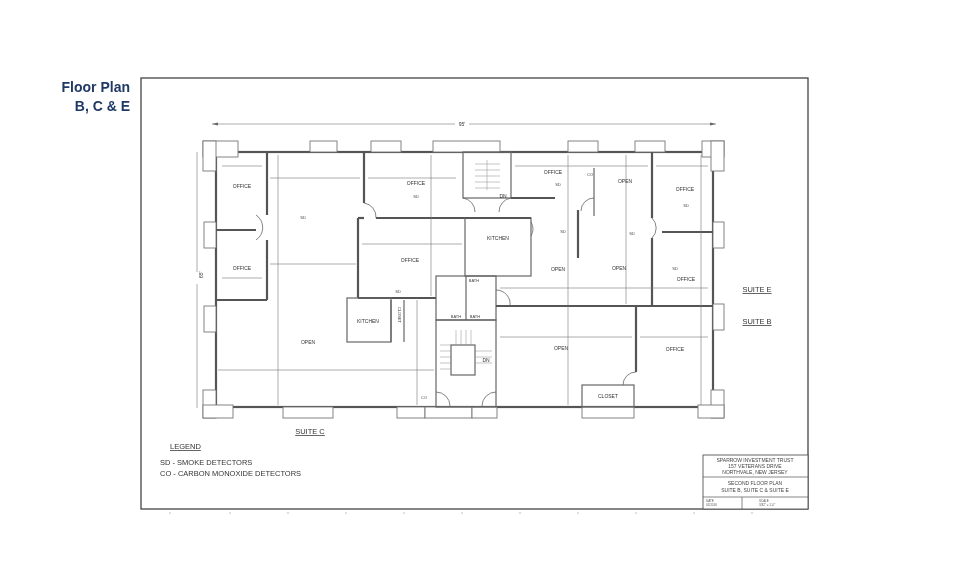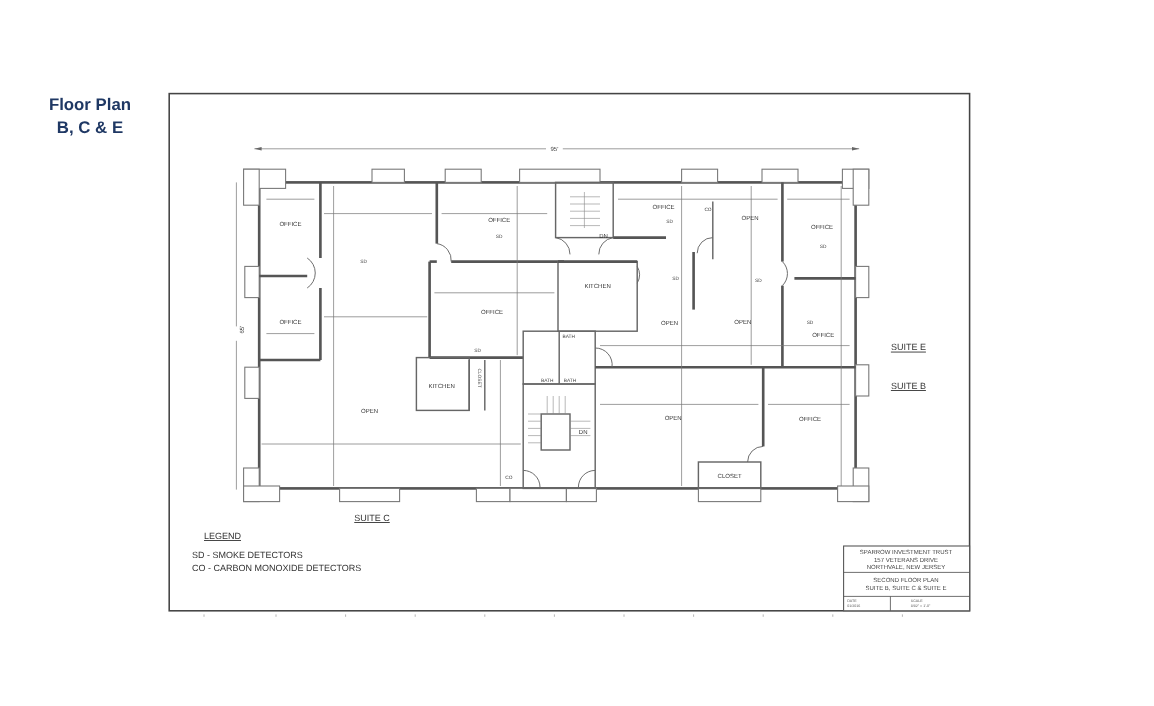--- a/index.html
+++ b/index.html
@@ -1,18 +1,18 @@
 <!DOCTYPE html>
 <html><head>
 <meta charset="utf-8">
 <style>
   html, body { margin: 0; padding: 0; background: #ffffff; }
   body { width: 962px; height: 588px; position: relative; overflow: hidden; font-family: "Liberation Sans", sans-serif; }
   .page-title { position: absolute; left: 20px; top: 78px; width: 110px; text-align: center; color: #1f3864; font-weight: bold; font-size: 14px; line-height: 19px; font-family: "Liberation Sans", sans-serif; }
-  .page-title div { white-space: nowrap; }
+  .page-title div { white-space: nowrap; text-align: right; }
   svg { position: absolute; left: 0; top: 0; }
   .lbl { font-family: "Liberation Sans", sans-serif; font-size: 5px; fill: #333; }
   .lbl-sm { font-family: "Liberation Sans", sans-serif; font-size: 4px; fill: #444; }
   .suite { font-family: "Liberation Sans", sans-serif; font-size: 7.5px; fill: #333; text-decoration: underline; }
   .legend-h { font-family: "Liberation Sans", sans-serif; font-size: 7.5px; fill: #333; text-decoration: underline; }
   .legend-t { font-family: "Liberation Sans", sans-serif; font-size: 7.5px; fill: #333; }
   .tb { font-family: "Liberation Sans", sans-serif; font-size: 5px; fill: #444; }
   .tb-sm { font-family: "Liberation Sans", sans-serif; font-size: 3px; fill: #555; }
   .wall { fill: none; stroke: #555; stroke-width: 2.2; }
   .wall-thin { fill: none; stroke: #666; stroke-width: 1.2; }

